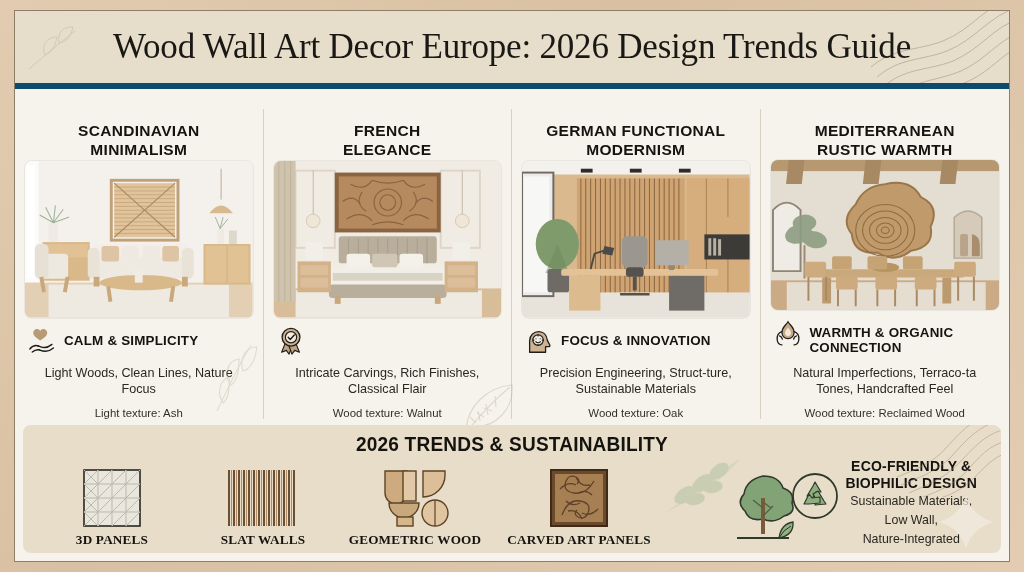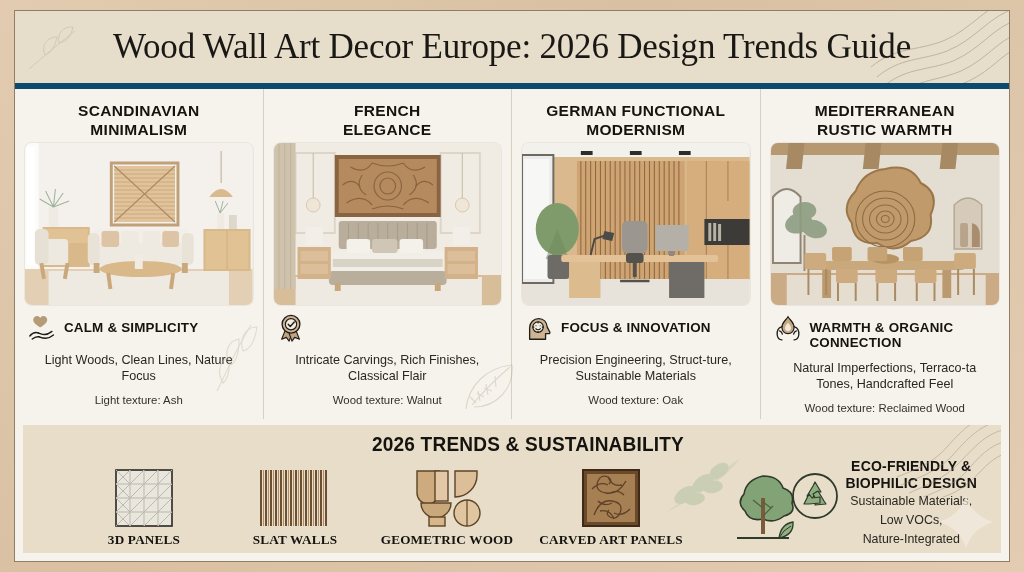--- a/index.html
+++ b/index.html
@@ -49,20 +49,21 @@
     display: flex;
     height: 330px;
     background: #f5f3eb;
   }
   .col {
     position: relative;
     flex: 1 1 25%;
     padding: 8px 10px 0 10px;
     display: flex; flex-direction: column; align-items: center;
     border-right: 1px solid rgba(160,145,122,.35);
+    margin-top: 20px;
   }
   .col:last-child { border-right: none; }
   .col-title {
     font-size: 15.5px; font-weight: 700; color: #15130f;
     text-align: center; line-height: 1.25; letter-spacing: .3px;
     min-height: 40px; padding-top: 4px;
   }
   .photo {
     width: 100%; max-width: 232px; height: 162px;
     border-radius: 7px; overflow: hidden;
@@ -88,23 +89,22 @@
     margin-top: 9px; font-size: 11.4px; color: #33302a; text-align: center;
   }
   .deco-leaf { position: absolute; pointer-events: none; opacity: .38; }
 
   
   .bottom {
     position: relative;
     margin: 6px 8px 8px 8px;
     height: 128px;
     background: #e7ddc9;
-    border-radius: 0;
+    border-radius: 8px;
     overflow: hidden;
-    padding-left: 32px;
   }
   .bottom h2 {
     text-align: center; font-size: 20.5px; font-weight: 700; color: #15130f;
     letter-spacing: .2px; padding-top: 7px;
     font-family: "Liberation Sans Narrow","Liberation Sans", sans-serif;
     transform: scaleX(.93); transform-origin: center;
   }
   .trend-row { display: flex; align-items: flex-end; padding: 4px 14px 0 14px; height: 92px;}
   .trend {
     flex: 0 0 auto; display: flex; flex-direction: column; align-items: center;
@@ -589,21 +589,21 @@
             <g fill="#8fae80" stroke="#2f3a2b" stroke-width="1.2" stroke-linejoin="round">
               <path d="M88 14 l6 10 h-5 l-4 7 -5-3 6-10z"></path>
               <path d="M99 36 l-11 1 2-4 -4-7 5-3 6 10z"></path>
               <path d="M77 36 l5-10 3 4 8-1 0 6 -11 1z"></path>
             </g>
           </svg>
           <div class="eco-text">
             <div class="eco-title">ECO-FRIENDLY &amp;</div>
             <div class="eco-title">BIOPHILIC DESIGN</div>
             <div class="eco-sub">Sustainable Materials,</div>
-            <div class="eco-sub">Low VOCs,</div>
+            <div class="eco-sub">Low Wall,</div>
             <div class="eco-sub">Nature-Integrated</div>
           </div>
         </div>
       </div>
 
       <svg class="sparkle" width="58" height="58" viewBox="0 0 58 58">
         <path d="M29 2 q5 20 27 27 q-22 7-27 27 q-5-20-27-27 q22-7 27-27z" fill="#f3ece0" opacity=".85"></path>
       </svg>
     </div>
 

